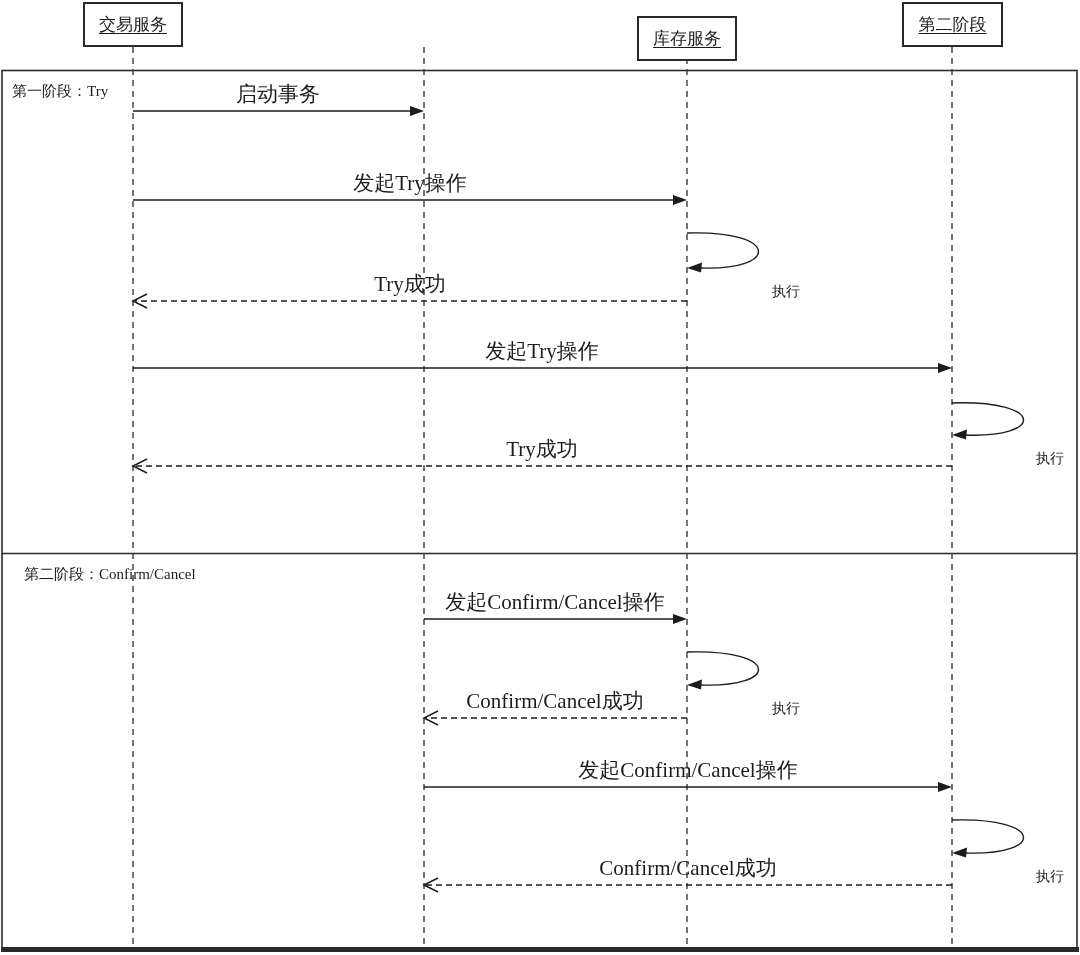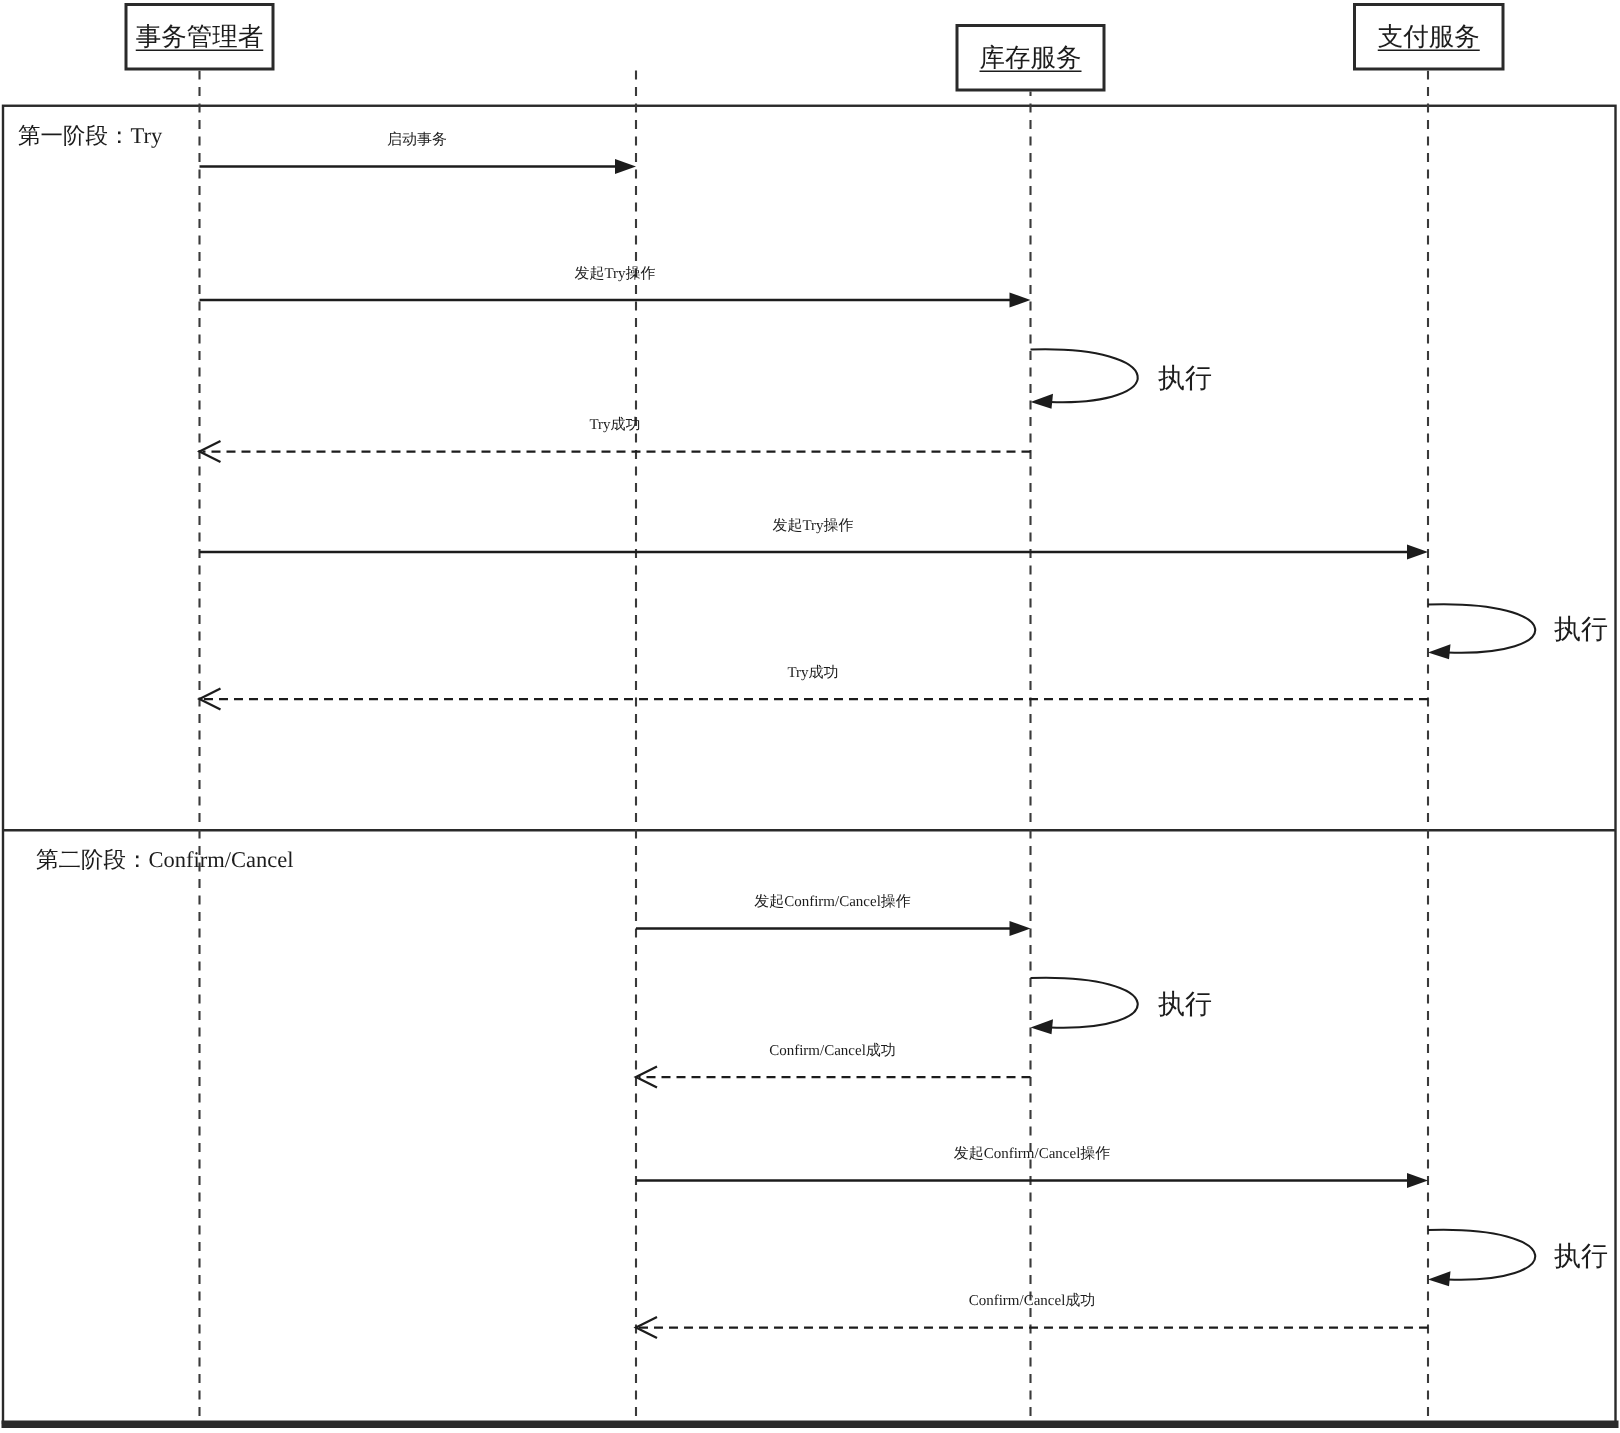--- a/index.html
+++ b/index.html
@@ -36,30 +36,31 @@
   }
   .pbox span {
     font-size: 17px;
     text-decoration: underline;
     text-underline-offset: 3px;
     white-space: nowrap;
   }
   .msg-label {
     position: absolute;
     transform: translateX(-50%);
-    font-size: 10px;
+    font-size: 21px;
     line-height: 20px;
     white-space: nowrap;
     text-align: left;
   }
   .loop-label {
     position: absolute;
-    font-size: 18px;
+    font-size: 14px;
     line-height: 20px;
     white-space: nowrap;
+    margin-top: 40px;
   }
   .phase-label {
     position: absolute;
     font-size: 15px;
     line-height: 20px;
     white-space: nowrap;
   }
 </style>
 </head>
 <body>
@@ -141,27 +142,27 @@
       <polygon points="952,853 967,847.5 966,857.5" fill="#1c1c1c" stroke="none"></polygon>
     </g>
 
     <g stroke="#1c1c1c">
       <line x1="952" y1="885" x2="426" y2="885" stroke-width="1.5" stroke-dasharray="6 4"></line>
       <polyline points="438,878 424,885 438,892" fill="none" stroke-width="1.5"></polyline>
     </g>
   </svg>
 
   <div class="pbox" style="left:83px; width:96px;">
-    <span>事务管理者</span>
+    <span>交易服务</span>
   </div>
   <div class="pbox" style="left:637px; width:96px;margin-top:14px;">
     <span>库存服务</span>
   </div>
   <div class="pbox" style="left:902px; width:97px;">
-    <span>支付服务</span>
+    <span>第二阶段</span>
   </div>
 
   <div class="phase-label" style="left:12px; top:81px;">第一阶段：Try</div>
   <div class="phase-label" style="left:24px; top:564px;">第二阶段：Confirm/Cancel</div>
 
   <div class="msg-label" style="left:278px; top:84px;">启动事务</div>
   <div class="msg-label" style="left:410px; top:173px;">发起Try操作</div>
   <div class="loop-label" style="left:772px; top:242px;">执行</div>
   <div class="msg-label" style="left:410px; top:274px;">Try成功</div>
   <div class="msg-label" style="left:542px; top:341px;">发起Try操作</div>

